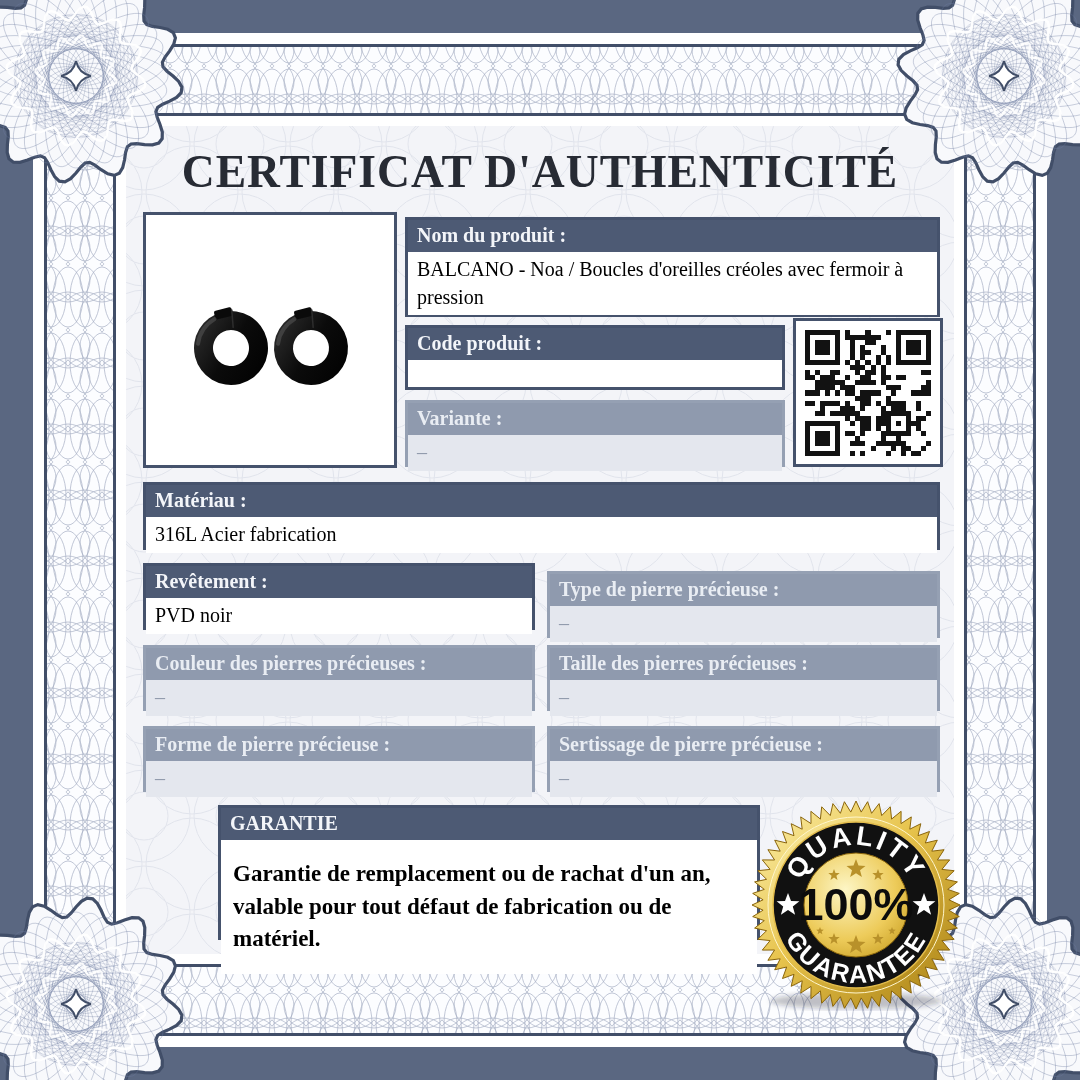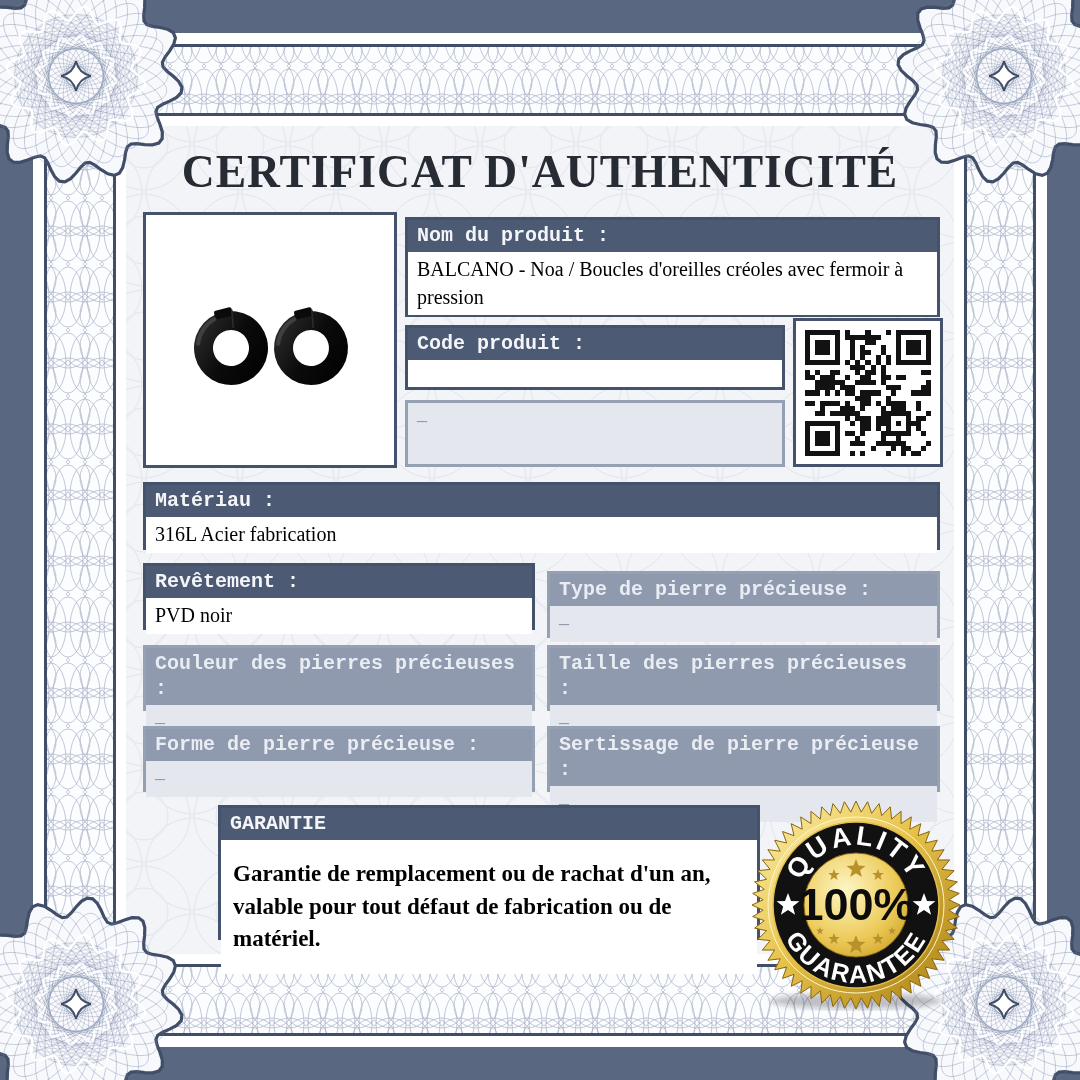--- a/index.html
+++ b/index.html
@@ -5,21 +5,21 @@
   html,body{margin:0;padding:0;background:#5a6781;}
   #stage{position:relative;width:1080px;height:1080px;overflow:hidden;
          font-family:"Liberation Serif","DejaVu Serif",serif;}
   #bg-svg{position:absolute;left:0;top:0;z-index:1;}
   #title{position:absolute;left:80px;right:80px;top:144px;text-align:center;
          font-weight:bold;font-size:47px;color:#272b34;letter-spacing:1px;z-index:2;
          transform:scaleX(.97);}
   .group{position:absolute;display:flex;flex-direction:column;box-sizing:border-box;
          border:3px solid #45526c;background:#fff;z-index:2;}
   .group .hdr{flex:0 0 auto;background:#4d5a74;color:#f3f5f9;font-weight:bold;
-         font-size:20px;line-height:1.25;padding:3px 9px 4px;font-family:Liberation Mono, monospace;}
+         font-size:20px;line-height:1.25;padding:3px 9px 4px;}
   .group .val{flex:1 1 auto;background:#fff;color:#000000;font-size:20px;
          line-height:1.38;padding:4px 9px;}
   .group.faded{border-color:#95a0b3;}
   .group.faded .hdr{background:#8f9aae;color:#e9edf3;}
   .group.faded .val{background:#e4e7ee;color:#8d97a9;}
   #photo-box{position:absolute;left:143px;top:212px;width:254px;height:256px;
          box-sizing:border-box;border:3px solid #45526c;background:#fff;z-index:2;
          display:flex;align-items:center;justify-content:center;}
   #qr-box{position:absolute;left:793px;top:318px;width:150px;height:149px;
          box-sizing:border-box;border:3px solid #45526c;background:#fff;z-index:2;
@@ -329,20 +329,21 @@
     <div class="hdr">Nom du produit :</div>
     <div class="val">BALCANO - Noa / Boucles d'oreilles créoles avec fermoir à pression</div>
   </div>
 
   <div class="group" id="grp-code">
     <div class="hdr">Code produit :</div>
     <div class="val">141217BL1100</div>
   </div>
 
   <div class="group faded" id="grp-variant">
+    <div class="hdr">Variante :</div>
     <div class="val">–</div>
   </div>
 
   <div id="qr-box">
     <svg id="qr" width="126" height="126" viewBox="0 0 25 25" shape-rendering="crispEdges">
         <rect x="0" y="0" width="1" height="1" fill="#121212"></rect>
         <rect x="1" y="0" width="1" height="1" fill="#121212"></rect>
         <rect x="2" y="0" width="1" height="1" fill="#121212"></rect>
         <rect x="3" y="0" width="1" height="1" fill="#121212"></rect>
         <rect x="4" y="0" width="1" height="1" fill="#121212"></rect>

